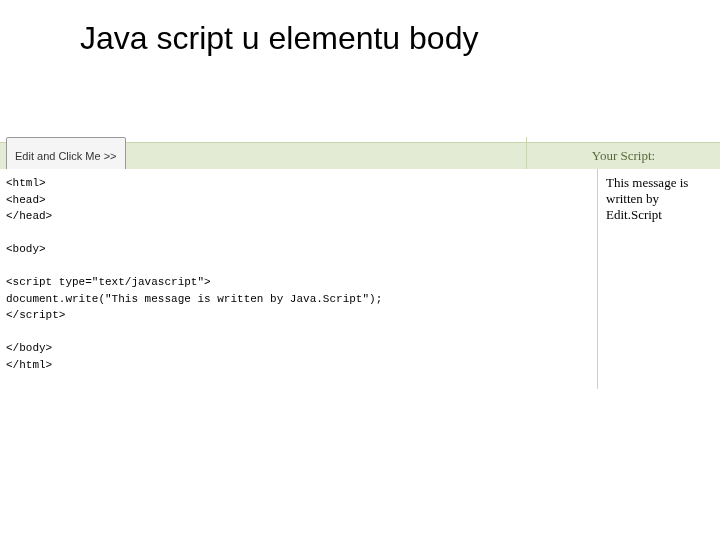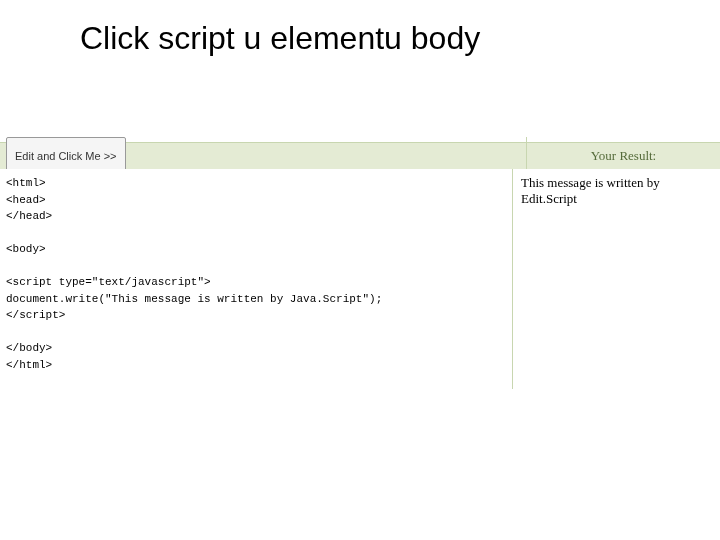--- a/index.html
+++ b/index.html
@@ -51,21 +51,21 @@
       padding: 12px 8px;
       cursor: pointer;
       color: #333;
     }
     .content-row {
       display: flex;
       width: 100%;
       height: 220px;
     }
     .code-pane {
-      width: 513px;
+      width: 598px;
       border-right: 1px solid #c8d6b0;
       background: #ffffff;
       padding: 6px;
     }
     .code-text {
       font-family: "Courier New", Courier, monospace;
       font-size: 11px;
       color: #000;
       white-space: pre;
       line-height: 1.5;
@@ -83,28 +83,28 @@
     }
     .result-text {
       font-family: 'Times New Roman', Times, serif;
       font-size: 13px;
       color: #000;
     }
   </style>
 </head>
 <body>
 
-<h1 class="slide-title">Click script u elementu body</h1>
+<h1 class="slide-title">Java script u elementu body</h1>
 
 <div class="editor-area">
   <div class="header-row">
     <div class="left-header">
       <button class="edit-button">Edit and Click Me &gt;&gt;</button>
     </div>
-    <div class="right-header">Your Result:</div>
+    <div class="right-header">Your Script:</div>
   </div>
   <div class="content-row">
     <div class="code-pane">
       <textarea class="code-text" readonly="" style="">&lt;html&gt;
 &lt;head&gt;
 &lt;/head&gt;
 
 &lt;body&gt;
 
 &lt;script type="text/javascript"&gt;

